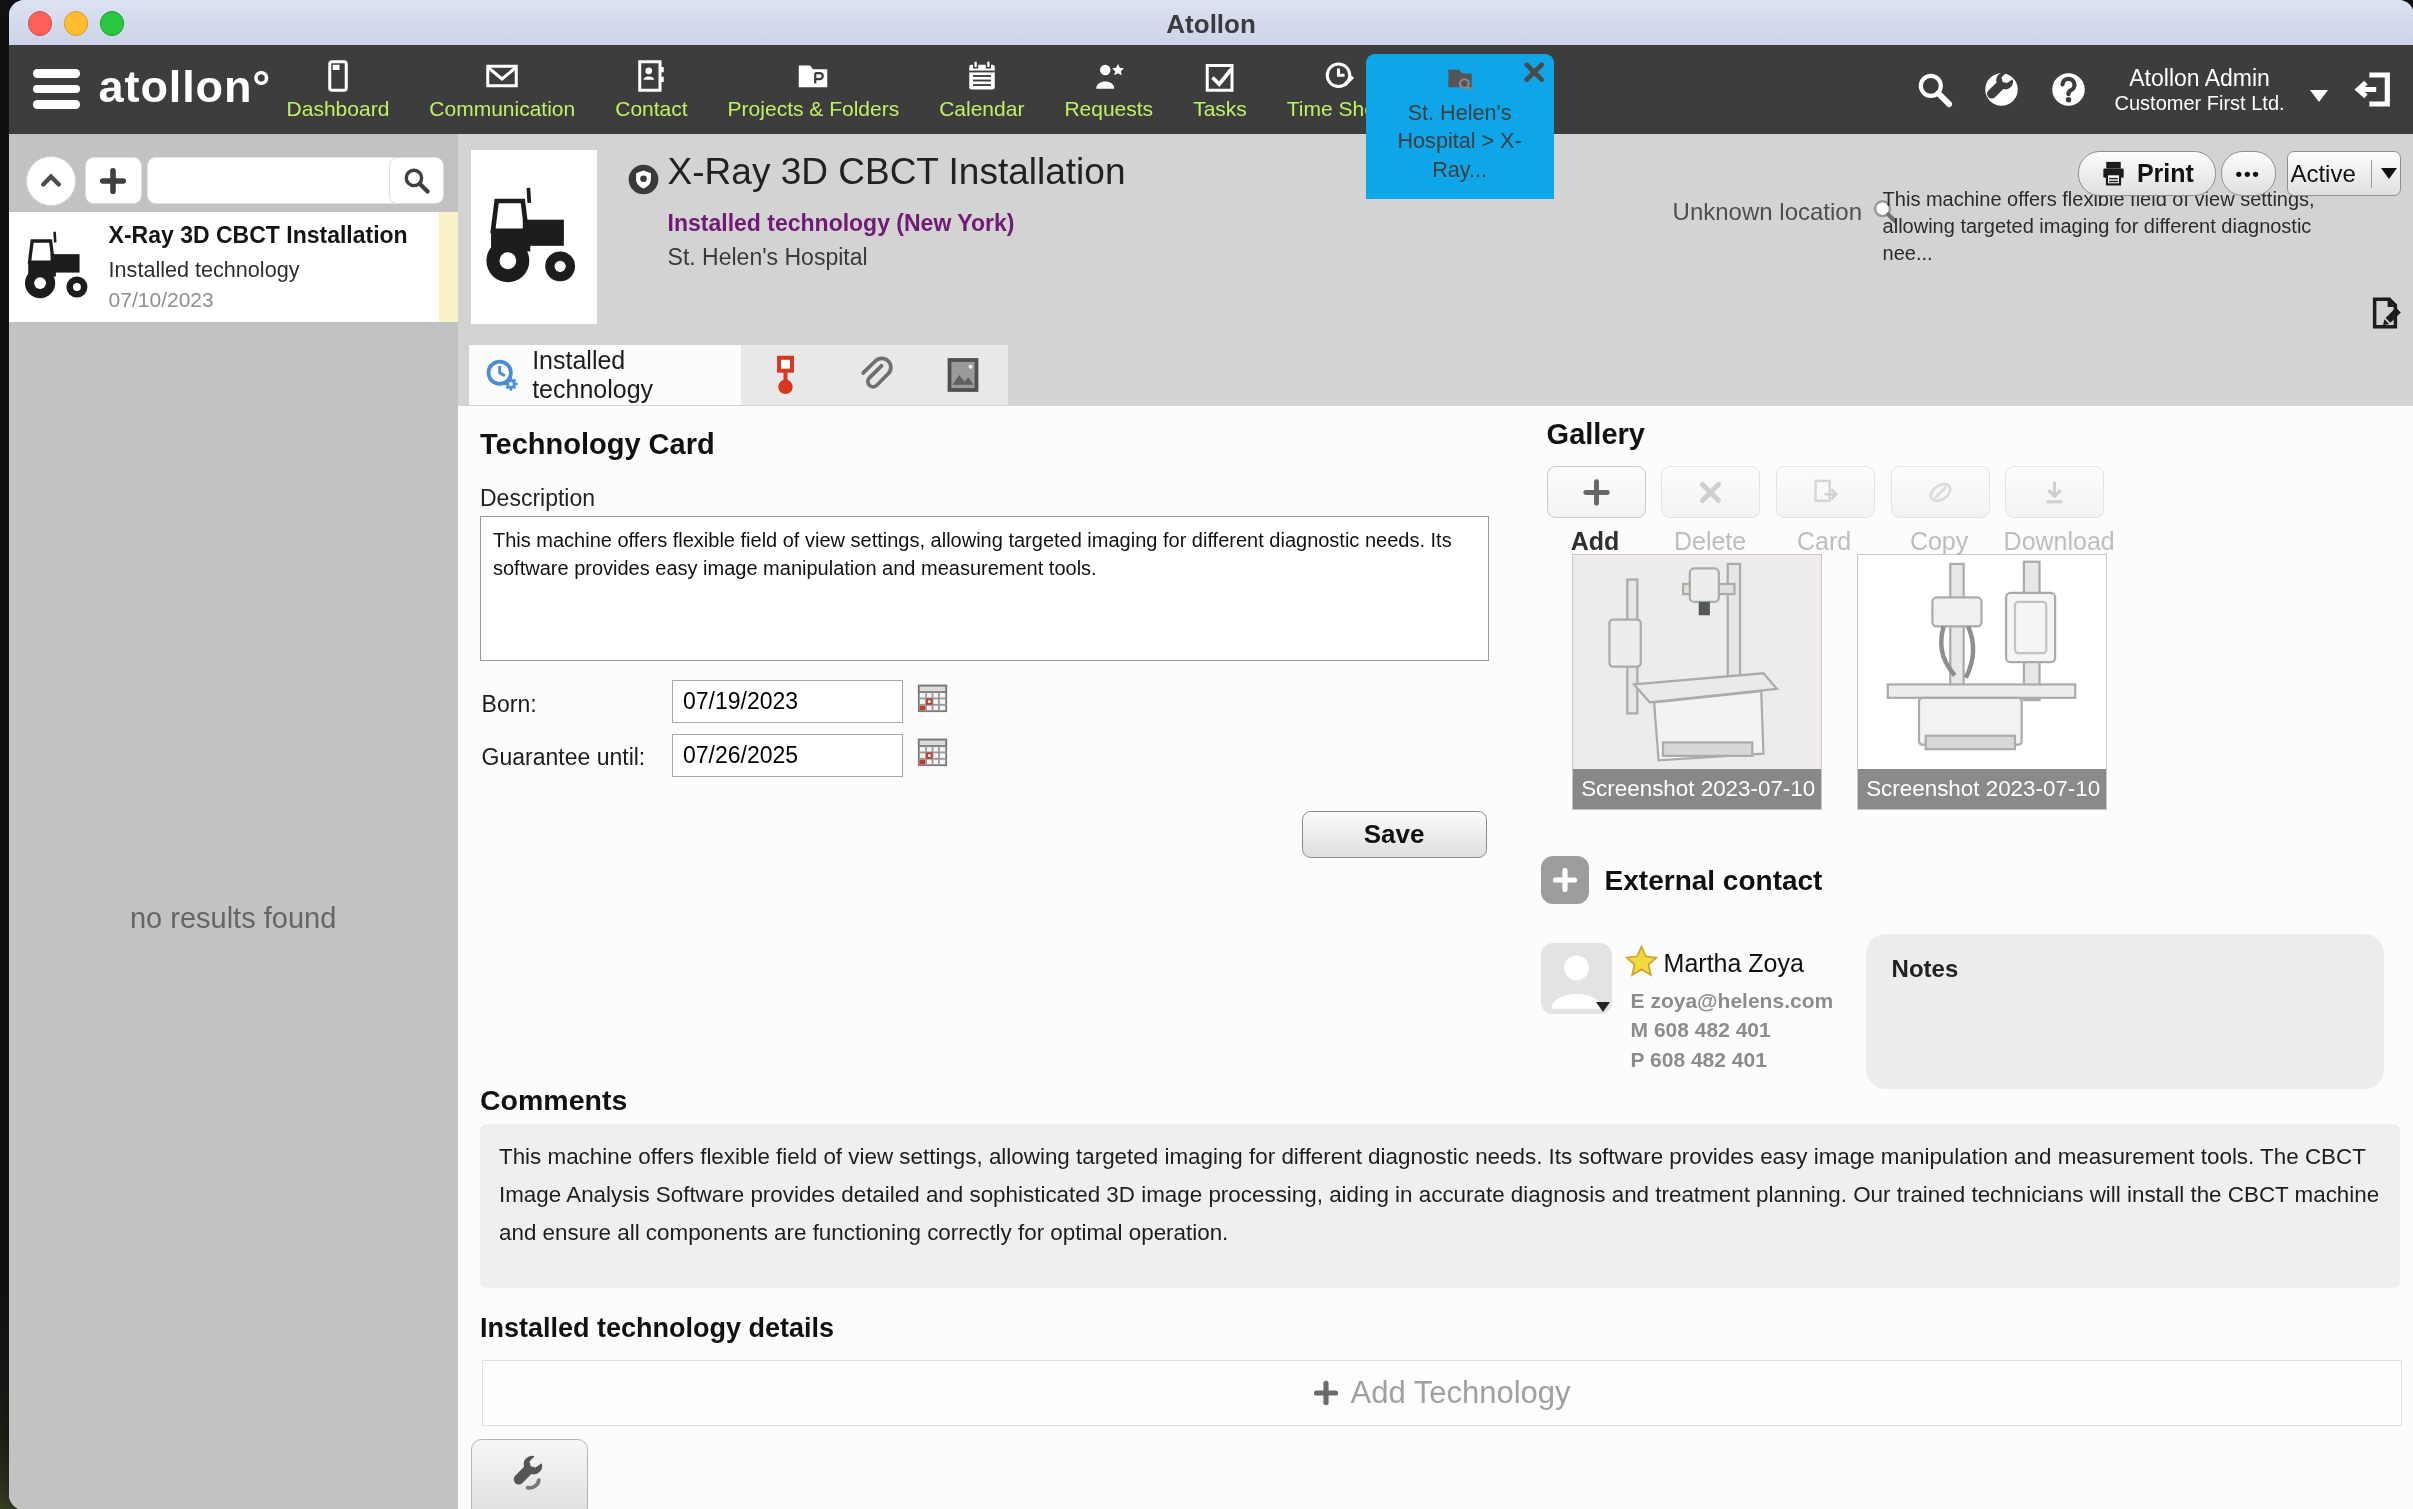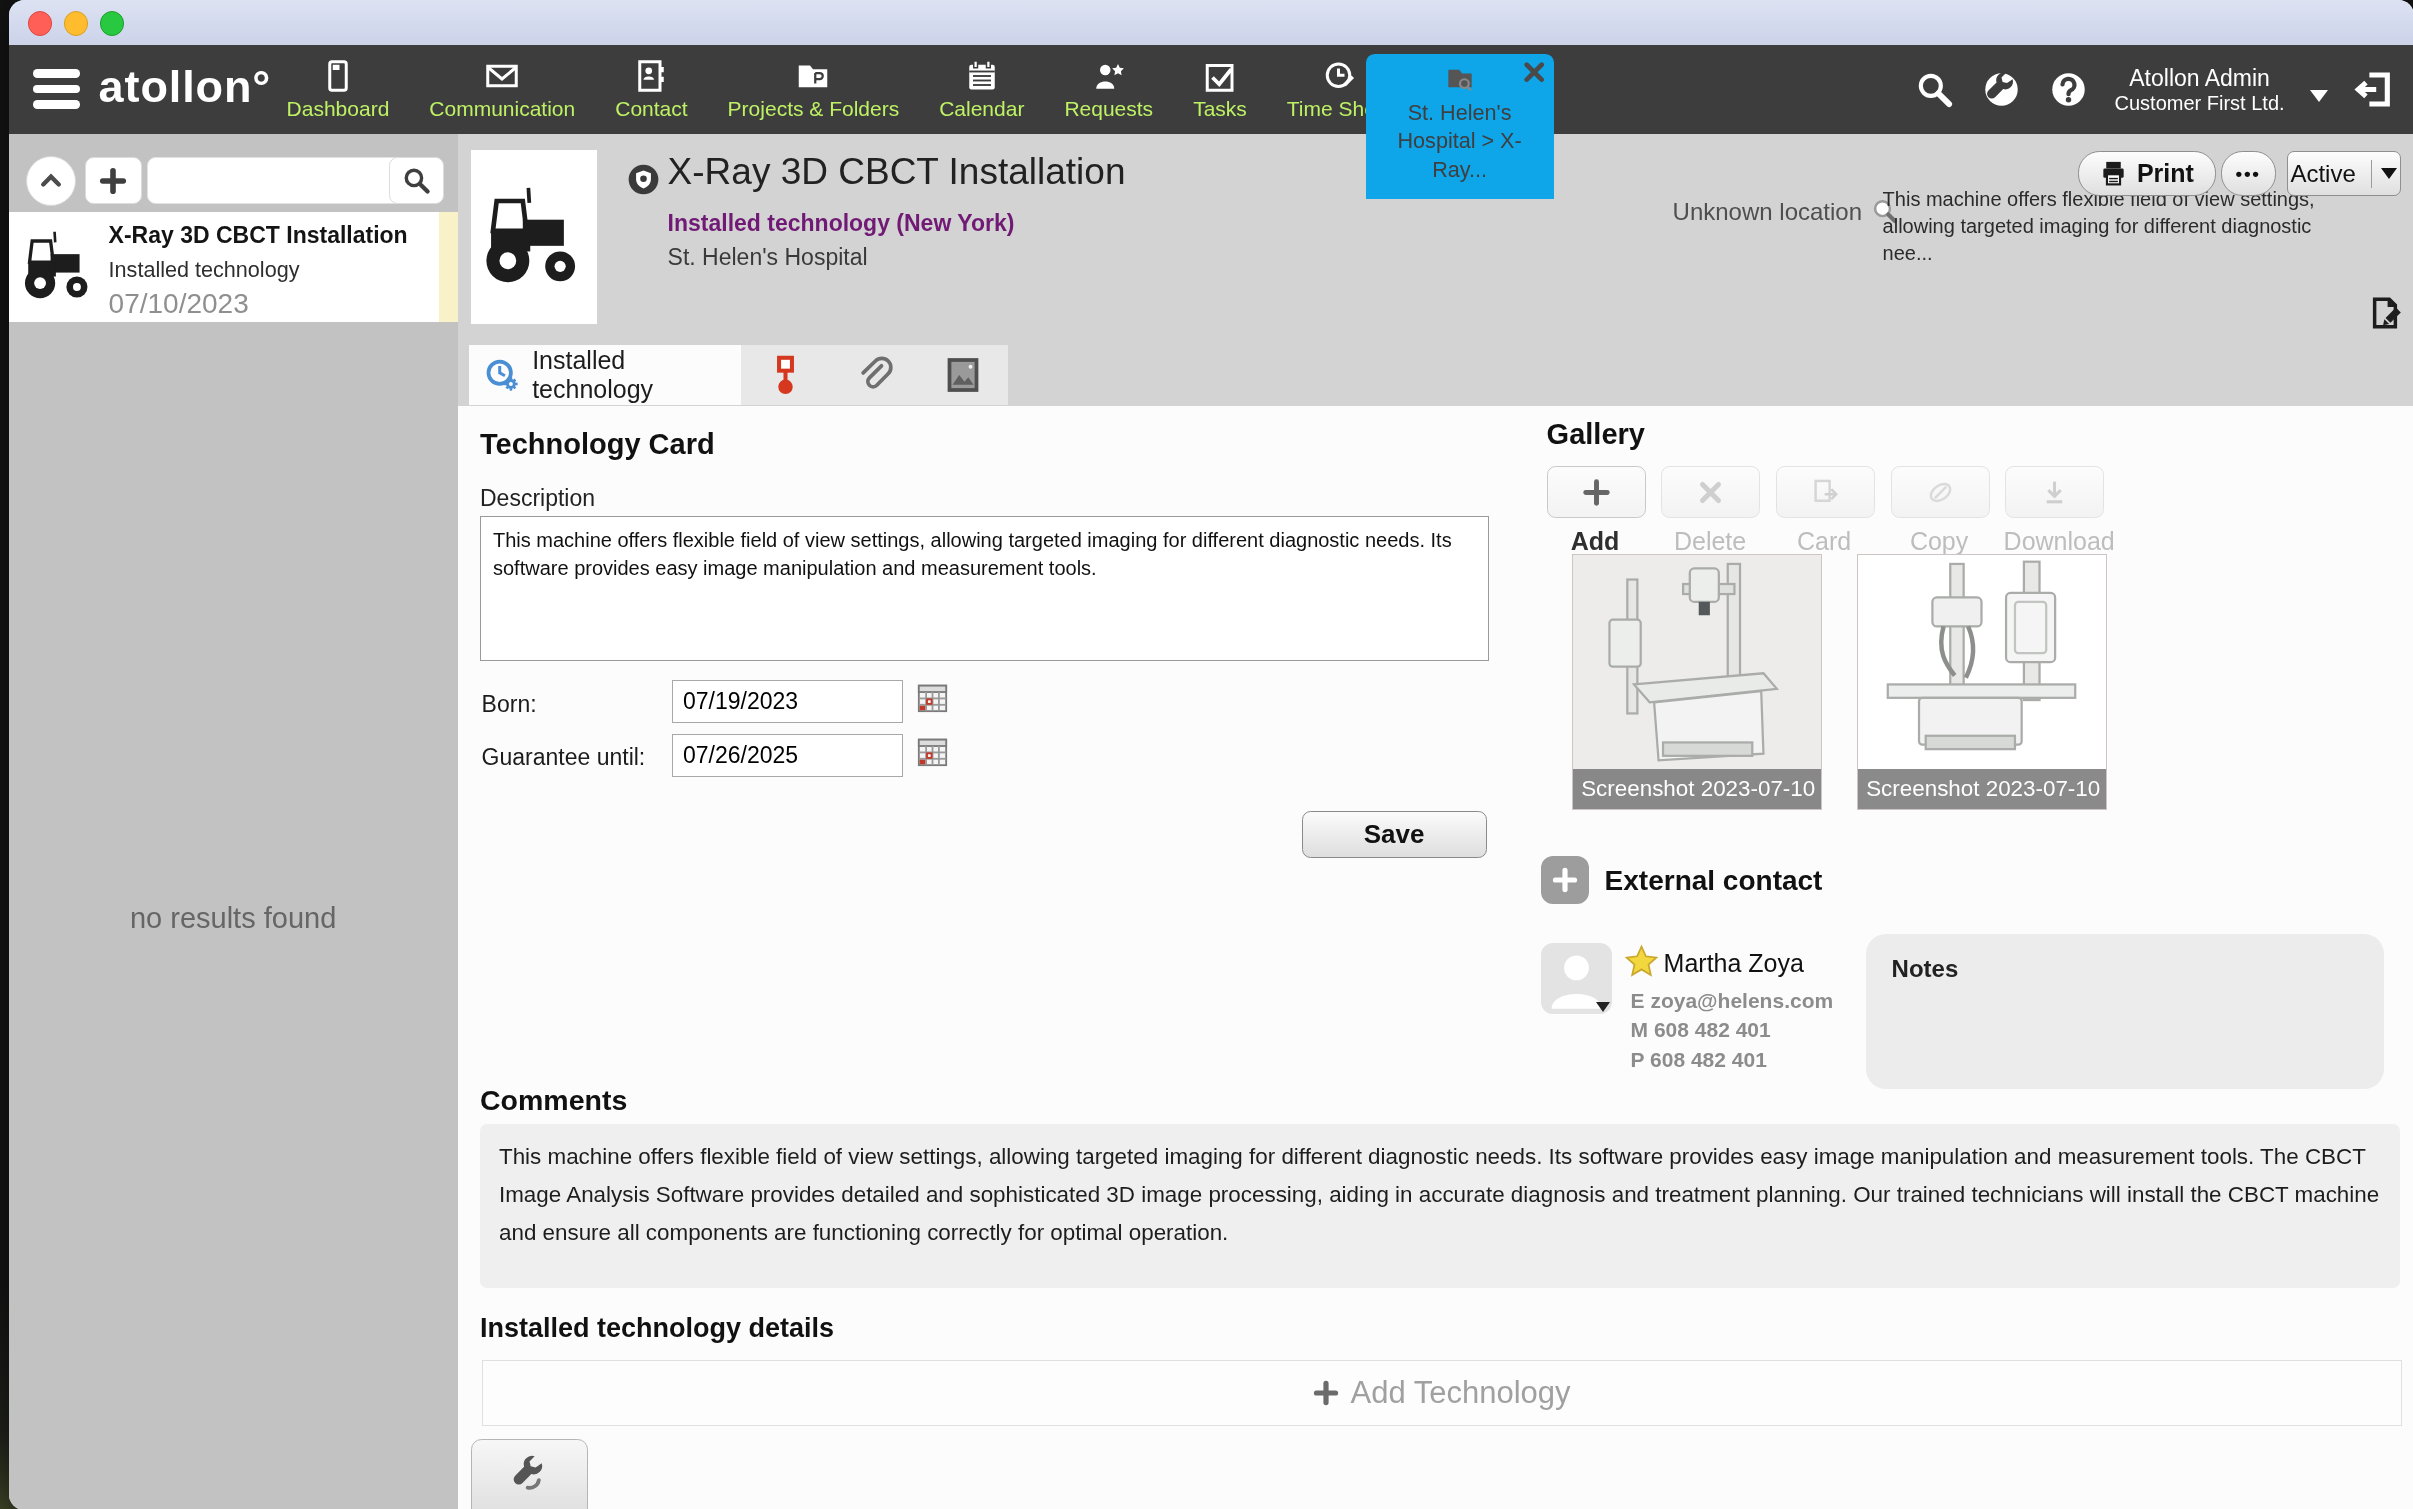--- a/index.html
+++ b/index.html
@@ -46,21 +46,21 @@
   .sb-circle{position:absolute;left:17px;top:21.6px;width:48px;height:48px;border-radius:50%;
              background:#fff;border:0.9px solid #d7d7d7;display:flex;align-items:center;justify-content:center;cursor:pointer;}
   .sb-btn{position:absolute;background:#fff;border-radius:8.6px;border:0.9px solid #dcdcdc;
           display:flex;align-items:center;justify-content:center;cursor:pointer;}
   .sb-input{position:absolute;left:138px;top:23px;width:231px;height:45px;border-radius:8.6px;
             border:0.9px solid #e2e2e2;background:#fff;font-size:22.4px;padding:0 12px;outline:none;}
   .sb-item{position:absolute;left:0;top:78px;width:449px;height:110px;background:#fff;cursor:pointer;}
   .sb-item .ystrip{position:absolute;right:0;top:0;width:19px;height:110px;background:#f9f2c9;}
   .sb-item .tt{position:absolute;left:100px;top:10.4px;font-size:23px;font-weight:bold;color:#141414;}
   .sb-item .st{position:absolute;left:100px;top:45px;font-size:21.6px;color:#2e2e2e;}
-  .sb-item .dt{position:absolute;left:100px;top:76px;font-size:28px;color:#8f8f8f;}
+  .sb-item .dt{position:absolute;left:100px;top:76px;font-size:21px;color:#8f8f8f;}
   .sb-empty{position:absolute;left:0;top:768px;width:449px;text-align:center;font-size:29px;color:#666;}
   
   .main{position:absolute;left:449px;top:134px;width:1956px;height:1376px;background:#d3d3d3;}
   .hero-img{position:absolute;left:13px;top:15.5px;width:126px;height:174px;background:#fff;
             display:flex;align-items:center;justify-content:center;}
   .page-title{position:absolute;left:210px;top:17px;font-size:37px;color:#222;font-weight:500;}
   .shield{position:absolute;left:169px;top:29px;}
   .page-sub{position:absolute;left:210px;top:76px;font-size:23px;font-weight:bold;color:#701a75;}
   .page-org{position:absolute;left:210px;top:110px;font-size:23px;color:#3a3a3a;}
   .loc{position:absolute;left:1215px;top:64px;font-size:24px;color:#4f4f4f;display:flex;gap:8.6px;align-items:center;}
@@ -133,20 +133,21 @@
 </head>
 <body>
 
 <div class="stage">
  <div class="window">
 
   <div class="titlebar">
     <span class="tl red"></span>
     <span class="tl yel"></span>
     <span class="tl grn"></span>
+    <div class="titlebar-title">Atollon</div>
   </div>
 
   <div class="nav">
     <div class="hamburger">
           <span></span>
           <span></span>
           <span></span>
         </div>
     <div class="logo">atollon°</div>
 

